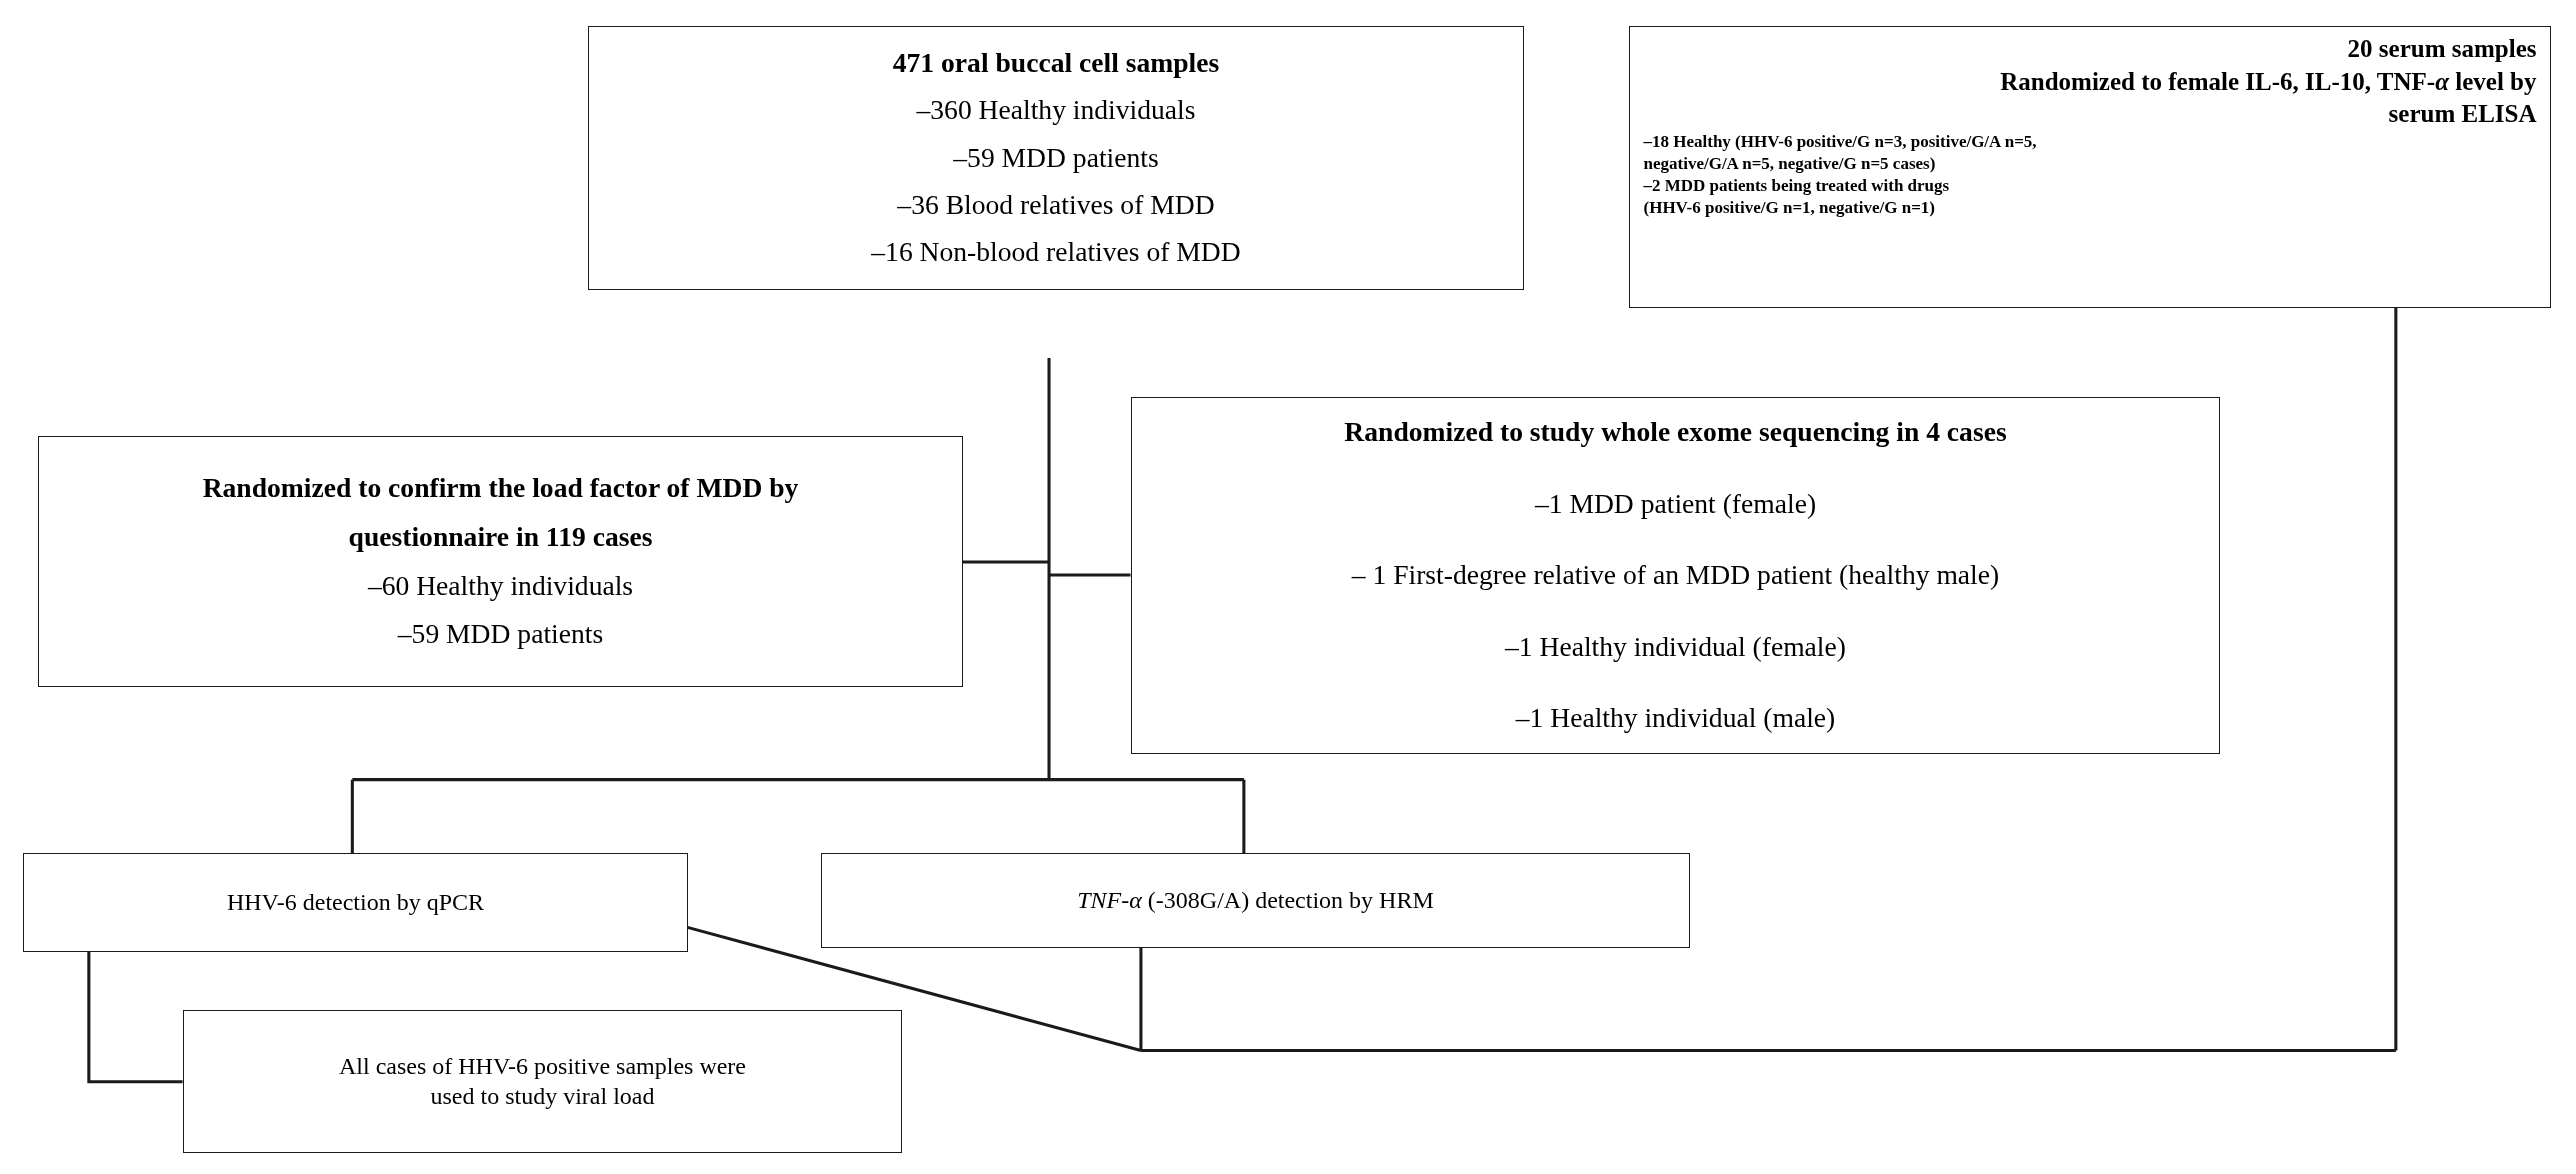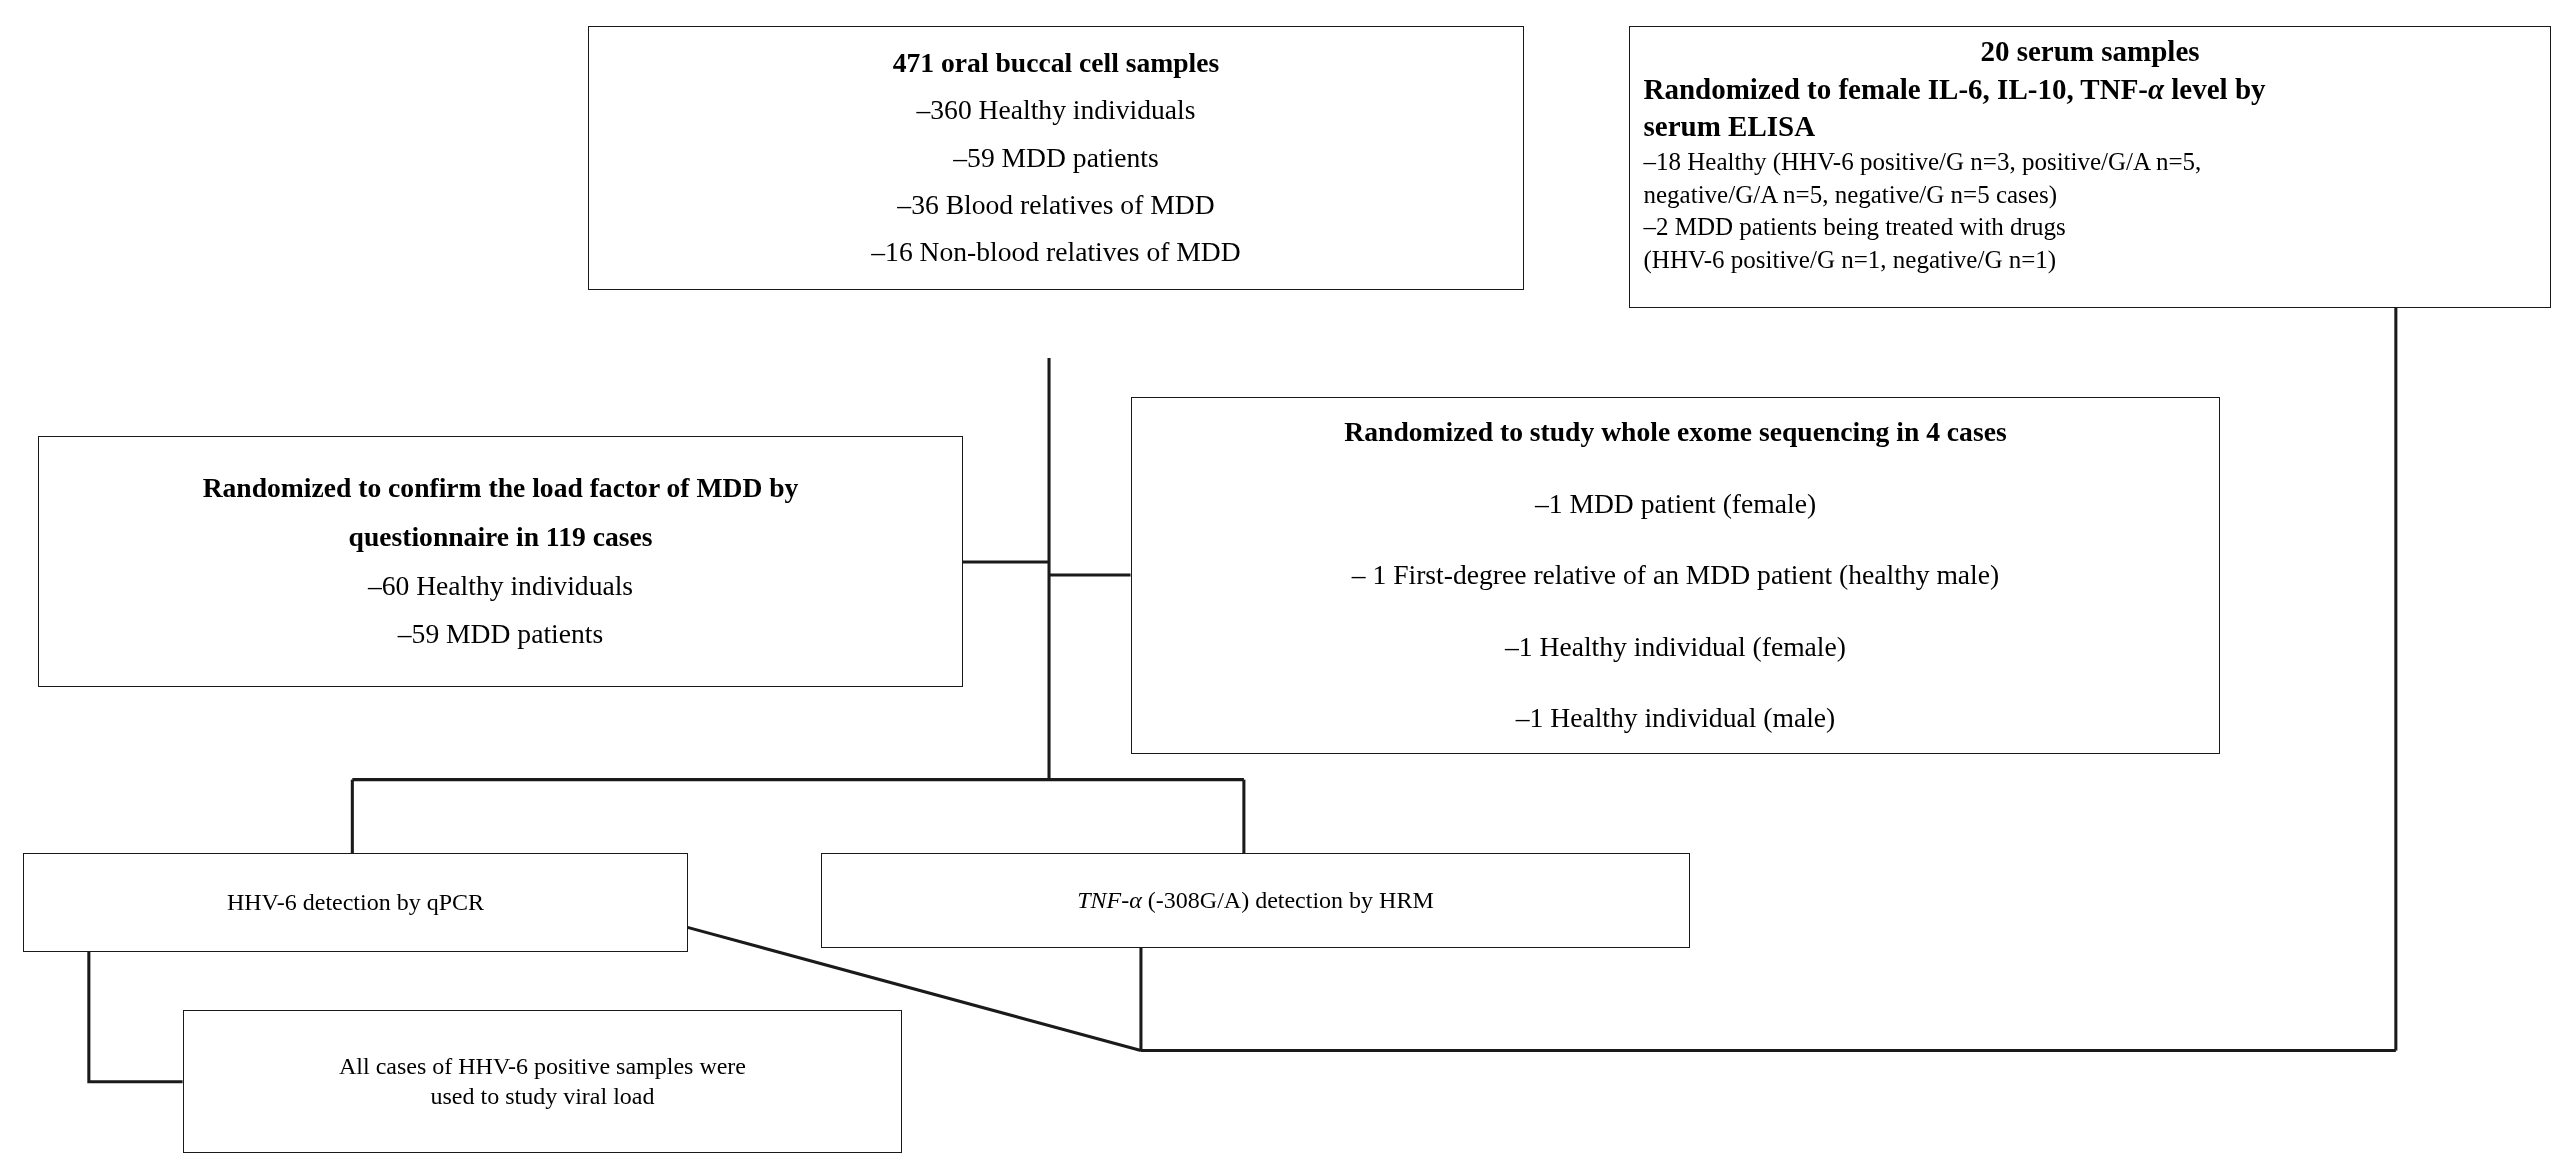--- a/index.html
+++ b/index.html
@@ -18,22 +18,22 @@
   }
   .fbox .ln{display:block;width:100%;}
 
   .ctr{text-align:center;}
   .lft{text-align:left;}
   .ital{font-style:italic;}
 
   
   .t-title   {font-size:27.6px;font-weight:bold;line-height:1.18;}
   .t-item    {font-size:27.6px;line-height:1.18;}
-  .t-serum-h {font-size:29px;font-weight:bold;line-height:1.30;}
-  .t-serum   {font-size:25px;line-height:1.30;}
+  .t-serum-h {font-size:25px;font-weight:bold;line-height:1.30;text-align:right;}
+  .t-serum   {font-size:17px;line-height:1.30;font-weight:bold;}
   .t-leaf    {font-size:24px;line-height:1.22;}
 
   .sp-main .ln{margin:7.4px 0;}
   .sp-q   .ln{margin:8px 0;}
   .sp-ex  .ln{margin:8.6px 0;}
   .sp-serum .ln{margin:0;}
 
   svg#wires{position:absolute;left:0;top:0;width:2576px;height:1175px;z-index:1;}
   svg#wires line,svg#wires polyline{stroke:#1a1a1a;stroke-width:5;fill:none;}
 </style>

